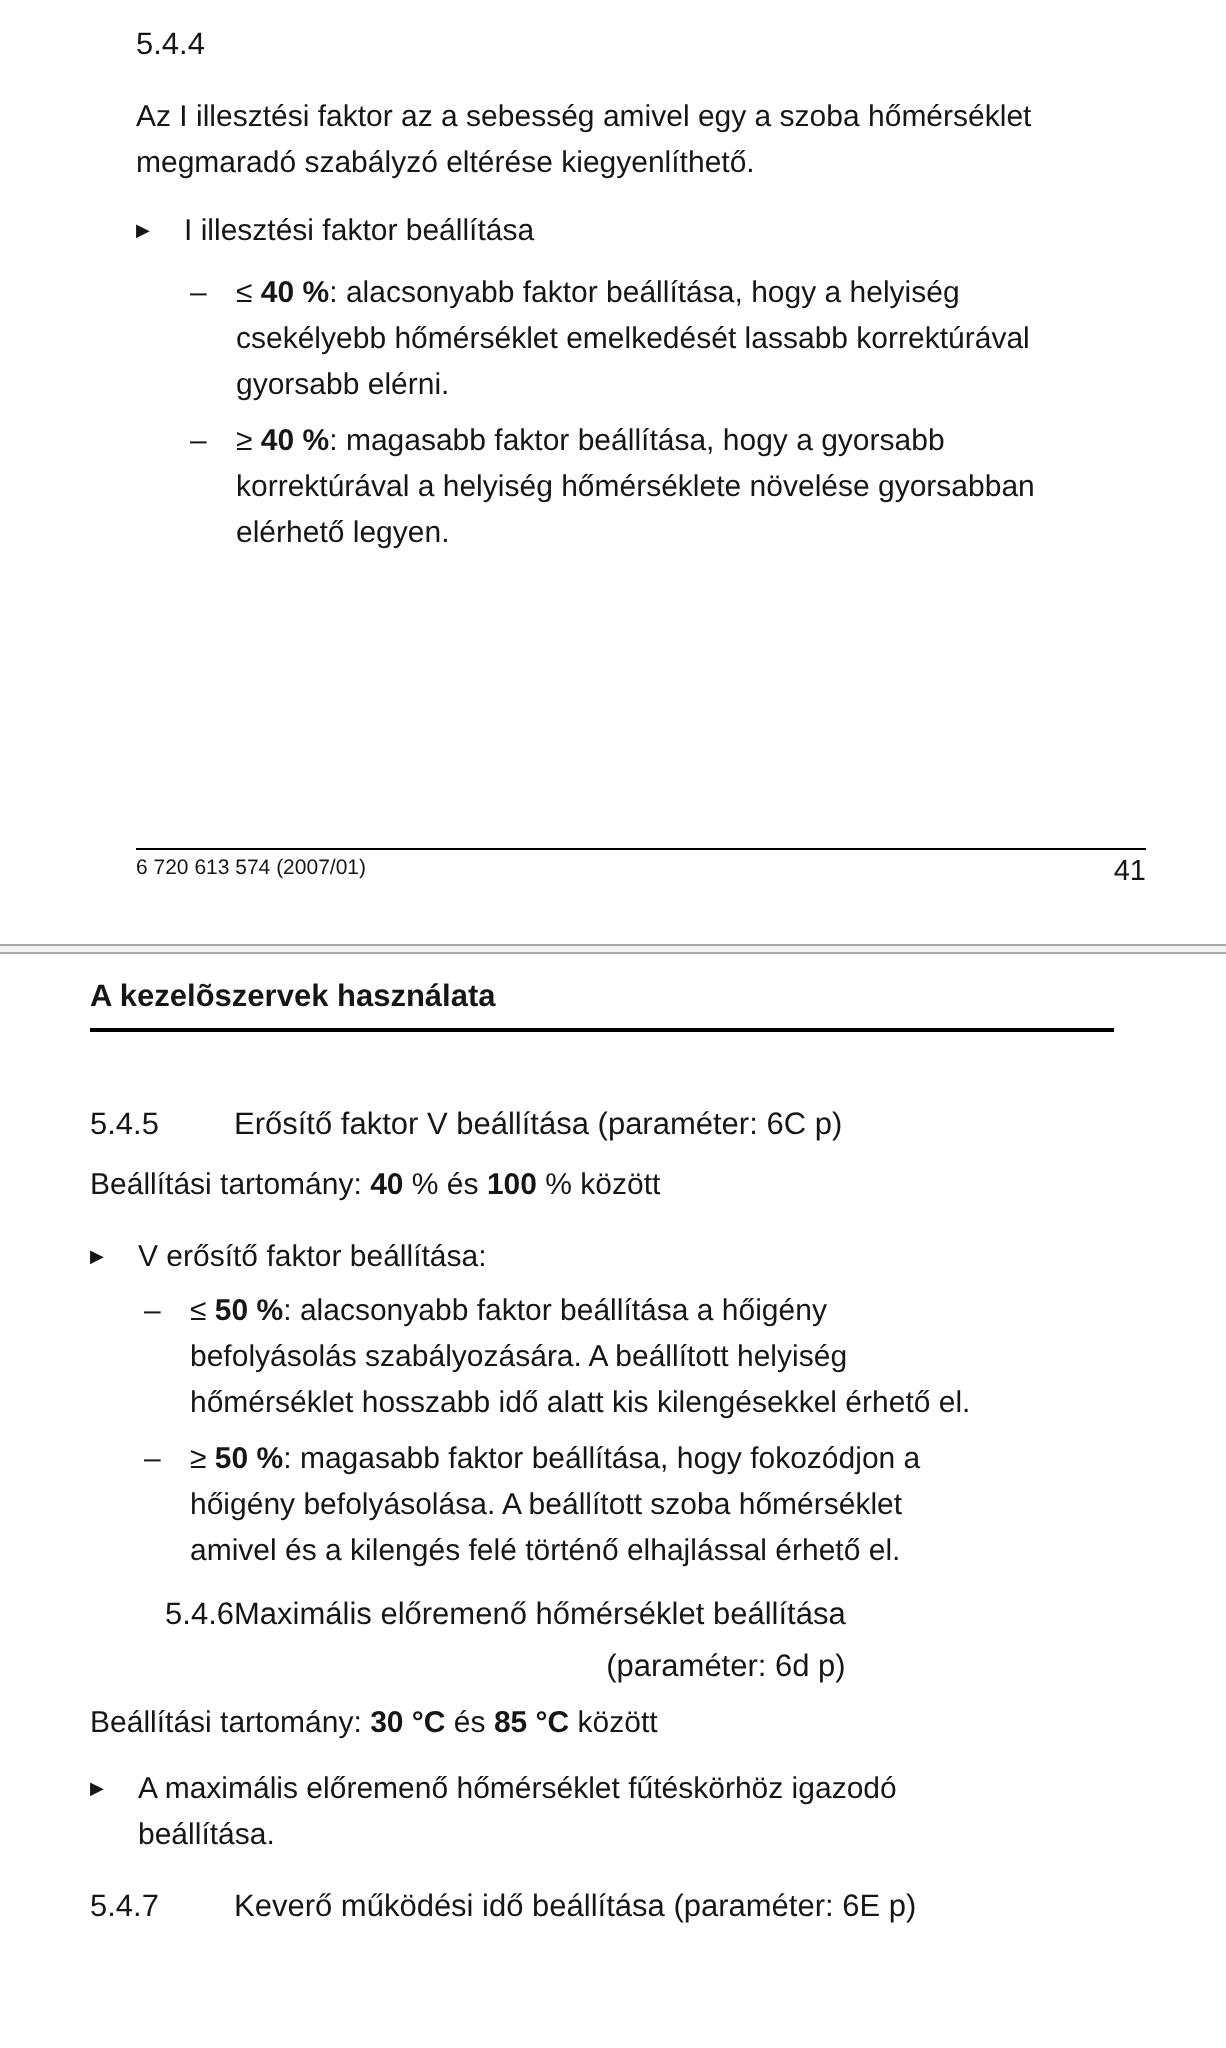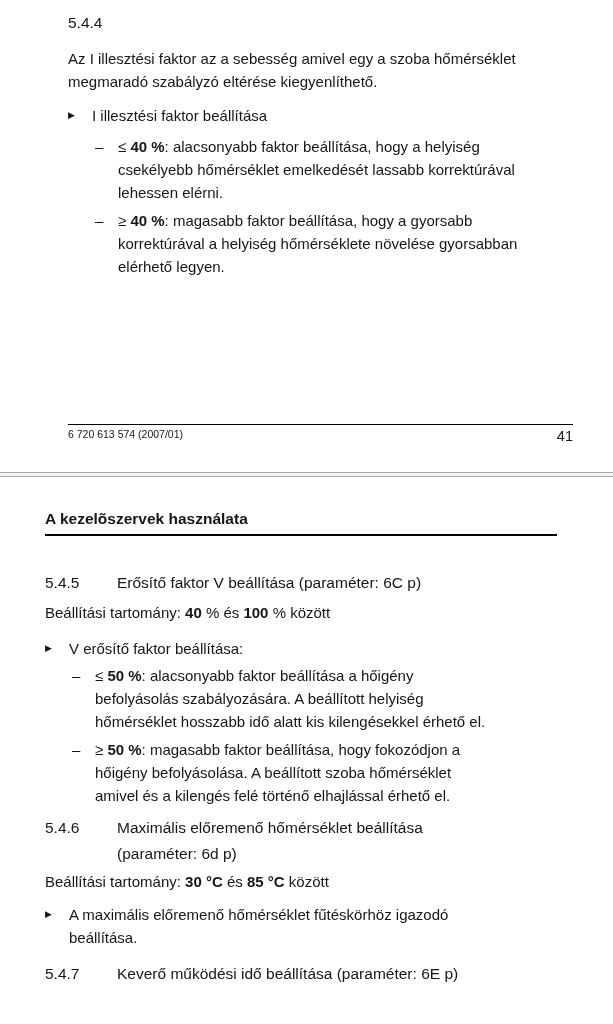--- a/index.html
+++ b/index.html
@@ -18,42 +18,42 @@
     height: 3px;
     border-top: 1px solid #a8a8a8;
     border-bottom: 1px solid #a8a8a8;
     background: #f2f2f2;
   }
   .line { line-height: 23px; white-space: nowrap; }
   b { font-weight: bold; }
 
   .heading { display: flex; font-weight: normal; font-size: 15.5px; line-height: 22px; white-space: nowrap; }
   .h-num { width: 72px; flex: 0 0 72px; }
-  .h2line { line-height: 26px; }
+  .h2line { line-height: 26px; text-align: right; }
 
   .range { margin-top: 4px; line-height: 22px; white-space: nowrap; }
 
   .para { margin-top: 13px; }
 
   .bullet { display: flex; }
   .tri { width: 24px; flex: 0 0 24px; font-size: 9px; line-height: 23px; }
   .sub { display: flex; }
   .dash { margin-left: 27px; width: 23px; flex: 0 0 23px; line-height: 23px; }
 
   .footer {
     position: absolute; left: 68px; right: 40px; top: 424px;
     border-top: 1px solid #000;
     display: flex; justify-content: space-between; align-items: flex-start;
     padding-top: 3px;
   }
   .doc-num { font-size: 10.5px; }
   .pg-num { font-size: 14.5px; }
 
   .running-header {
-    margin-top: 32px;
+    margin-top: 12px;
     font-weight: bold; font-size: 15.5px; line-height: 20px;
     padding-bottom: 5px;
     border-bottom: 2px solid #000;
     white-space: nowrap;
   }
   #h545 { margin-top: 36px; }
   #range545 { margin-top: 8px; }
   #para545 { margin-top: 12px; }
   #bullet545 { margin-top: 13px; }
   #sub545-1 { margin-top: 4px; }
@@ -87,21 +87,21 @@
   <div class="bullet" id="bullet544">
     <span class="tri">▶</span>
     <div class="line">I illesztési faktor beállítása</div>
   </div>
 
   <div class="sub" id="sub544-1">
     <span class="dash">–</span>
     <div>
       <div class="line"><span>≤ </span><b>40 %</b><span>: alacsonyabb faktor beállítása, hogy a helyiség</span></div>
       <div class="line">csekélyebb hőmérséklet emelkedését lassabb korrektúrával</div>
-      <div class="line">lehessen elérni.</div>
+      <div class="line">gyorsabb elérni.</div>
     </div>
   </div>
 
   <div class="sub" id="sub544-2">
     <span class="dash">–</span>
     <div>
       <div class="line"><span>≥ </span><b>40 %</b><span>: magasabb faktor beállítása, hogy a gyorsabb</span></div>
       <div class="line">korrektúrával a helyiség hőmérséklete növelése gyorsabban</div>
       <div class="line">elérhető legyen.</div>
     </div>

